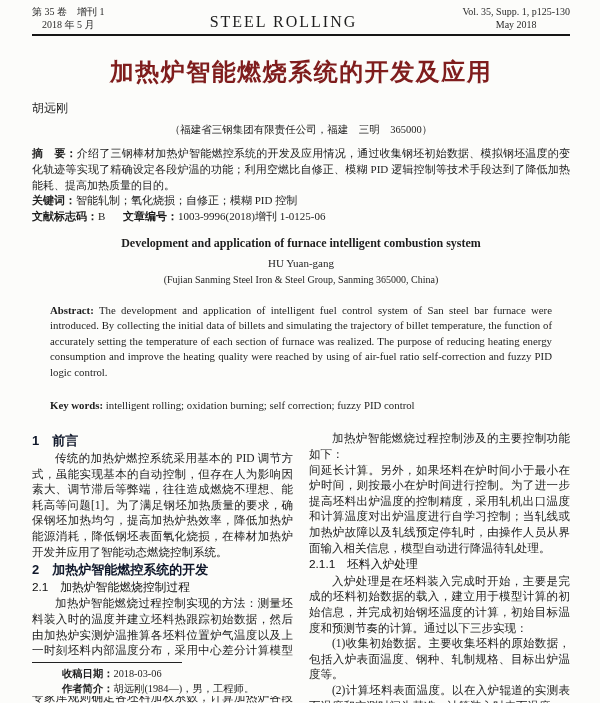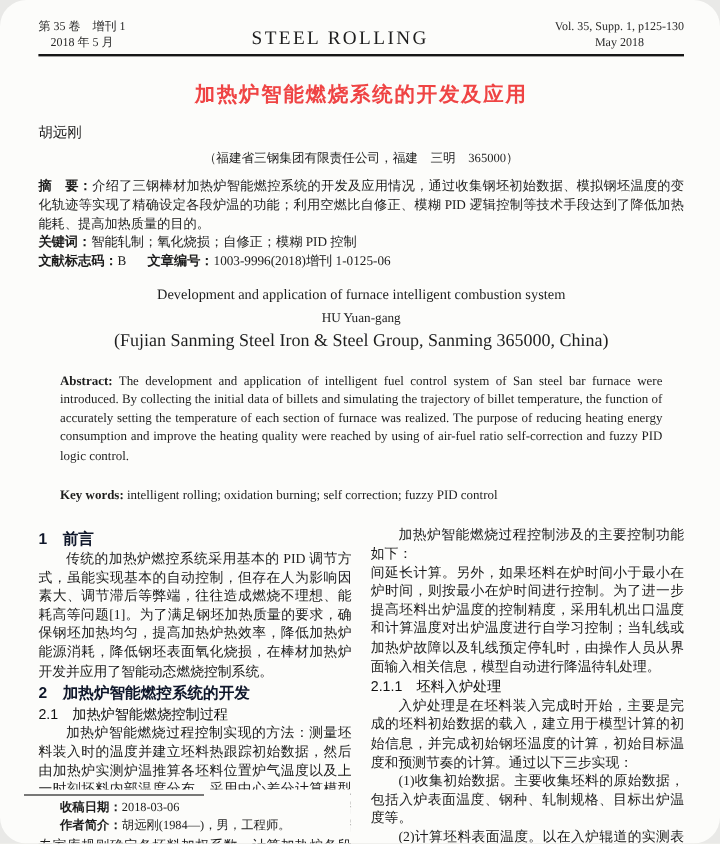--- a/index.html
+++ b/index.html
@@ -3,60 +3,59 @@
 <meta charset="utf-8">
 <style>
   * { box-sizing: border-box; margin: 0; padding: 0; }
   html, body { width: 600px; background: #e9e9e7; }
   .page {
     position: relative;
     width: 600px; height: 703px;
     background: #fcfcfa;
     color: #1d1d1d;
     font-family: "Liberation Serif", "DejaVu Serif", serif;
-    padding: 16px 30px 0 32px;
+    padding: 5px 30px 0 32px;
     overflow: hidden;
-    border-radius: 22px;
   }
   
   .jheader { display: flex; justify-content: space-between; align-items: flex-end; }
   .jh-left, .jh-right { font-size: 10px; text-align: center; line-height: 13px; color: #2a2a2a; }
   .jh-center { text-align: center; }
   .jh-cn { font-size: 15px; font-weight: bold; letter-spacing: 14px; padding-left: 14px;
            font-family: "Liberation Sans", "DejaVu Sans", sans-serif; }
   .jh-en { font-size: 16px; letter-spacing: 2px; margin-top: 1px; text-align: center; }
   .header-rule { border-bottom: 2.5px solid #161616; margin-top: 3px; }
   
-  .title-cn { font-size: 17px; font-weight: bold; text-align: center; letter-spacing: 1.5px;
-              margin-top: 20px; font-family: Liberation Sans, sans-serif; color:#ef4444; }
+  .title-cn { font-size: 24px; font-weight: bold; text-align: center; letter-spacing: 1.5px;
+              margin-top: 20px; font-family: Liberation Sans, sans-serif; color:#7f1d1d; }
   .author-cn { text-align: left; font-size: 12px; margin-top: 12px; }
   .affil-cn  { text-align: center; font-size: 10.5px; margin-top: 6px; }
   
   .abstract-cn { margin-top: 9px; font-size: 11px; line-height: 15.8px; text-align: justify; }
   .abstract-cn p { margin: 0; }
   .lbl { font-weight: bold; font-family: "Liberation Sans", "DejaVu Sans", sans-serif; }
   .lbl-gap { margin-left: 1.6em; }
   
-  .title-en { text-align: center; font-weight: normal; font-size: 12px; margin-top: 11px; }
+  .title-en { text-align: center; font-weight: bold; font-size: 12px; margin-top: 11px; }
   .author-en { text-align: center; font-size: 11px; margin-top: 6px; }
-  .affil-en { text-align: center; font-size: 15px; margin-top: 5px; }
+  .affil-en { text-align: center; font-size: 10px; margin-top: 5px; }
   .abstract-en { margin-top: 7px; font-size: 10.8px; line-height: 15.4px; text-align: justify; }
   .abstract-en p { margin: 18px; }
   .lbl-en { font-weight: bold; }
   
   .columns { display: flex; gap: 16px; margin-top: 10px; }
   .col { width: 50%; font-size: 11.5px; line-height: 15.6px; text-align: justify; color: #1b1b1b; }
   .h1 { font-size: 13px; font-weight: bold; margin: 2px 0 2px;
         font-family: "Liberation Sans", "DejaVu Sans", sans-serif; color:#0f172a; }
   .h2 { font-size: 11.8px; font-weight: normal; margin: 1px 0;
         font-family: "Liberation Sans", "DejaVu Sans", sans-serif; color:#101010; }
   .para { text-indent: 2em; }
   .no-indent { text-indent: 0; }
   
-  .footnote { position: absolute; left: 20px; bottom: 7px; width: 272px;
+  .footnote { position: absolute; left: 32px; bottom: 7px; width: 272px;
               background: #fcfcfa; font-size: 10.3px; line-height: 14.5px; padding-top: 4px; }
   .fn-rule { width: 150px; border-top: 1.5px solid #222; margin-bottom: 4px; }
   .footnote p { padding-left: 30px; }
 </style>
 </head>
 <body>
 
 <div class="page">
 
   <header class="jheader">

